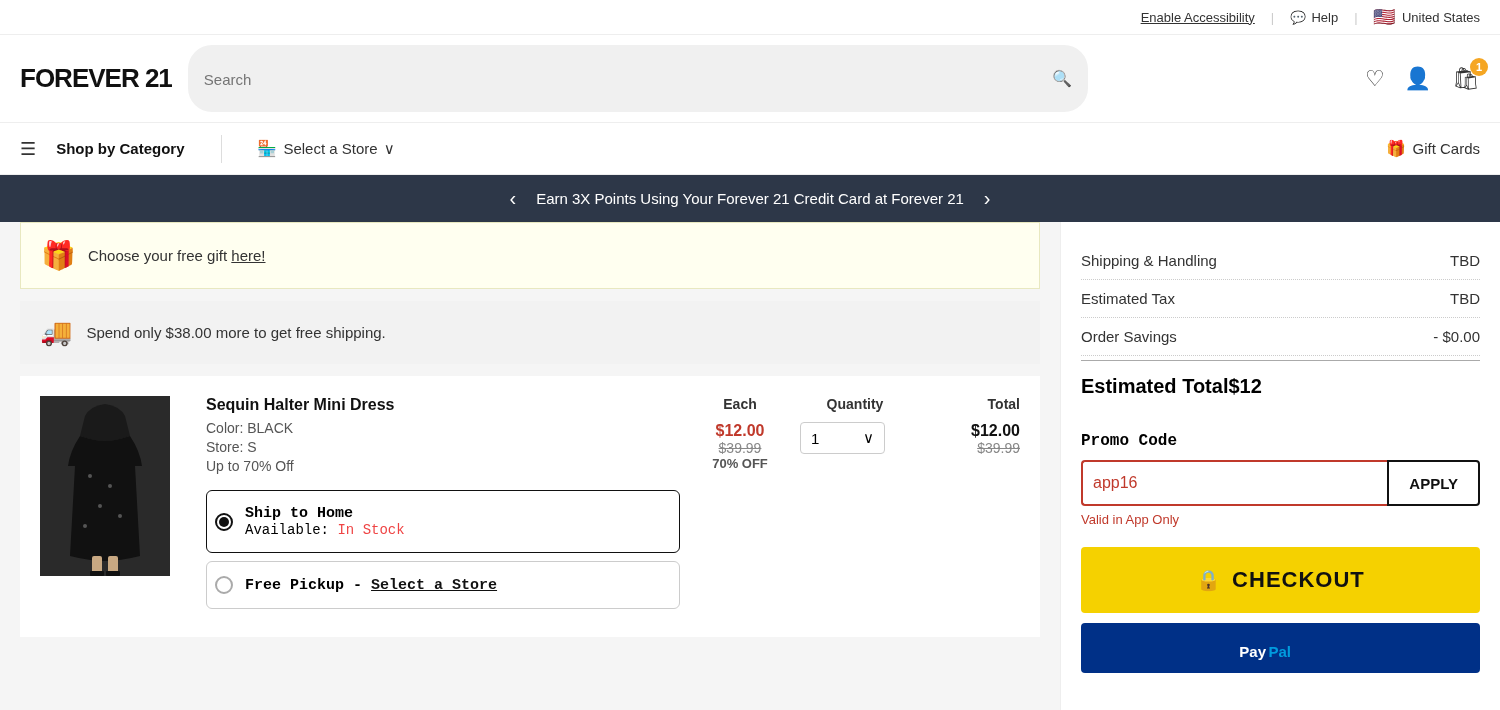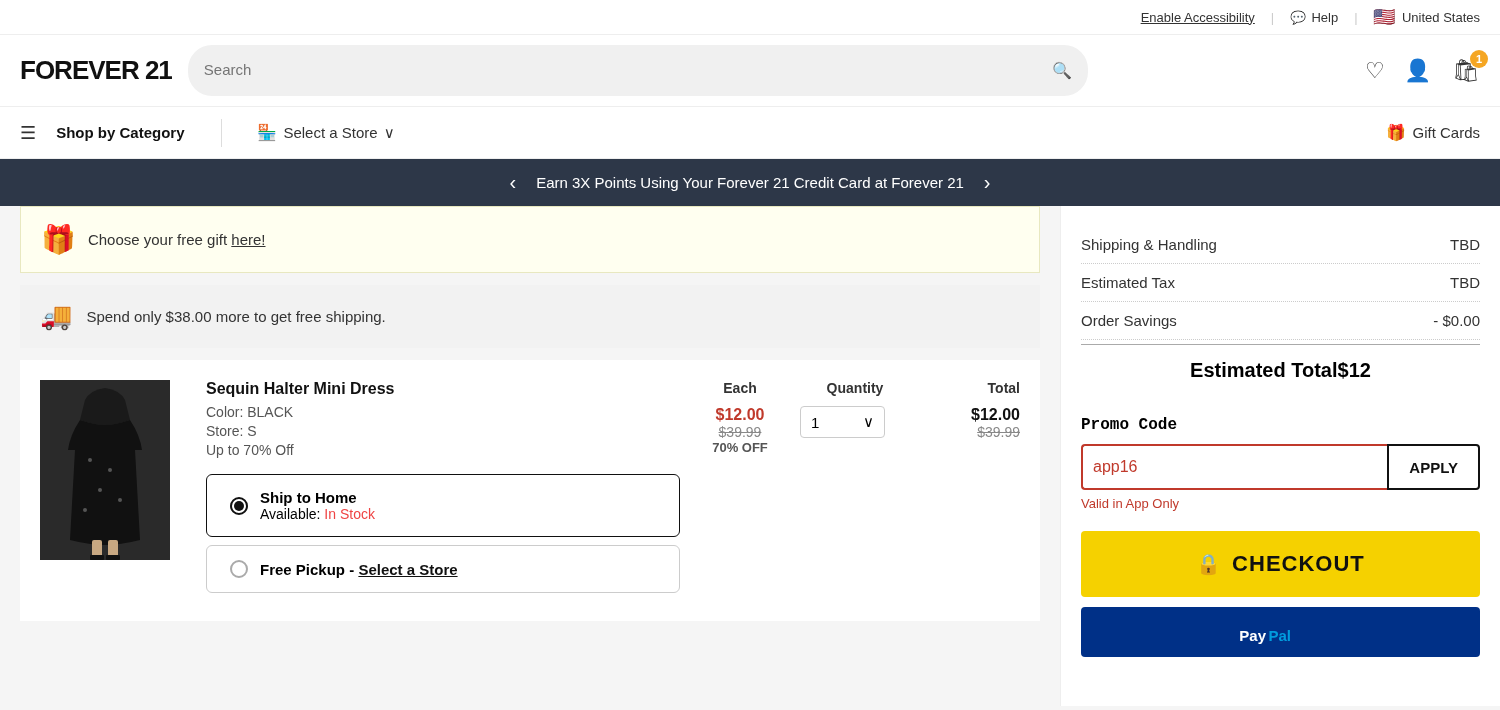--- a/index.html
+++ b/index.html
@@ -37,24 +37,24 @@
       font-weight: 900;
       letter-spacing: -1px;
       color: #111;
       white-space: nowrap;
       flex-shrink: 0;
     }
     .search-bar {
       flex: 1;
       max-width: 900px;
       display: flex;
-      align-items: flex-start;
+      align-items: flex-end;
       background: #f0f0f0;
       border-radius: 24px;
-      padding: 16px 16px;
+      padding: 24px 16px;
       gap: 1px;
     }
     .search-bar input {
       border: none;
       background: transparent;
       font-size: 15px;
       outline: none;
       flex: 1;
       color: #888;
     }
@@ -246,28 +246,29 @@
       text-align: right;
     }
     .total-sale { font-size: 16px; color: #111; font-weight: 600; }
     .total-original { text-decoration: line-through; color: #888; font-size: 14px; }
 
     
     .ship-options { margin-top: 16px; }
     .ship-option {
       border: 1.5px solid #ccc;
       border-radius: 6px;
-      padding: 14px 23px;
+      padding: 14px 8px;
       margin-bottom: 8px;
       display: flex;
       align-items: center;
       gap: 12px;
       font-size: 15px;
       cursor: pointer;
       background: #fff;
+      font-family: Liberation Mono, monospace;
     }
     .ship-option.selected { border-color: #111; }
     .ship-option .radio {
       width: 18px;
       height: 18px;
       border-radius: 50%;
       border: 2px solid #111;
       display: flex;
       align-items: center;
       justify-content: center;
@@ -314,21 +315,21 @@
       border-bottom: 1px dotted #ccc;
     }
     .order-line:last-of-type { border-bottom: none; }
     .order-line .label { color: #333; }
     .order-line .value { color: #333; font-weight: 500; }
     .tbd { color: #333; }
     .savings { color: #333; }
 
     .estimated-total {
       display: flex;
-      justify-content: center;
+      justify-content: flex-start;
       align-items: center;
       padding: 14px 0;
       font-size: 20px;
       font-weight: 700;
       border-top: 1.5px solid #aaa;
       margin-top: 4px;
     }
 
     
     .promo-section { margin-top: 20px; }

